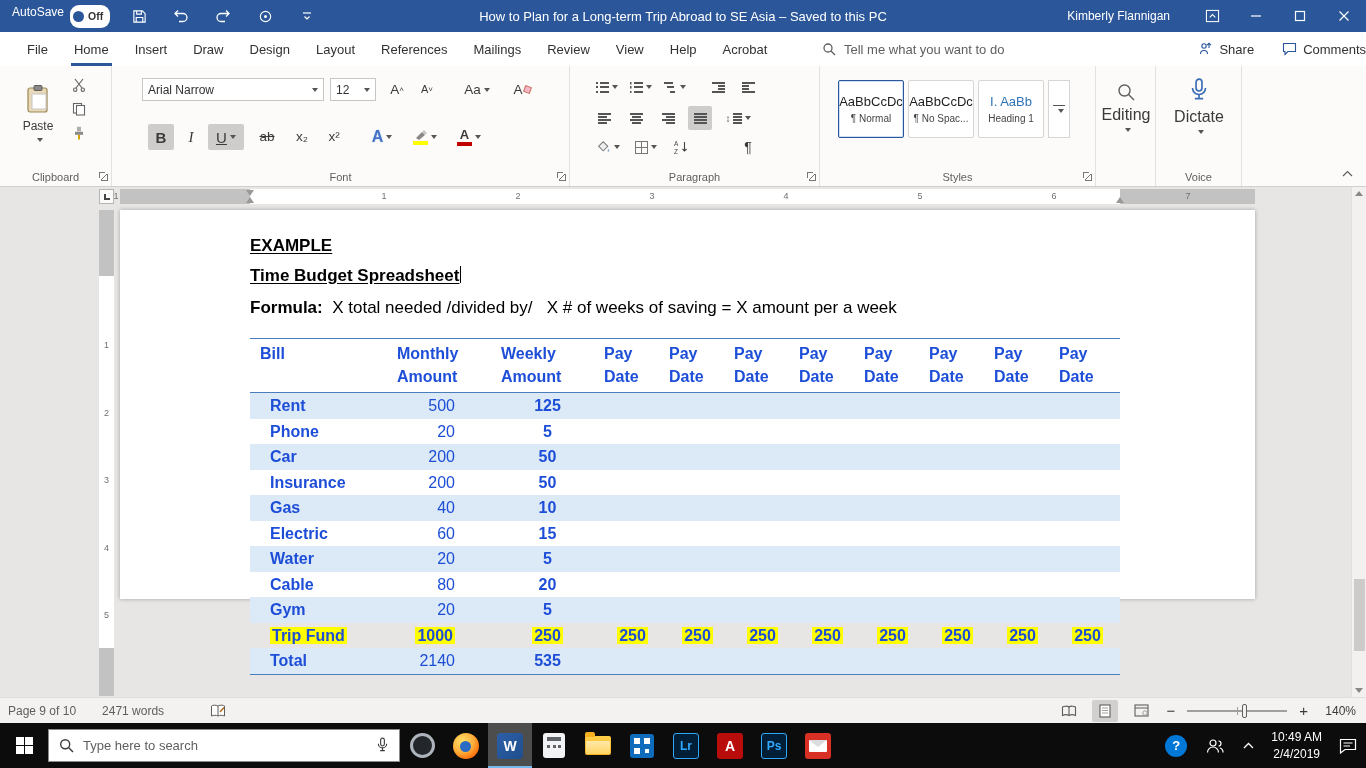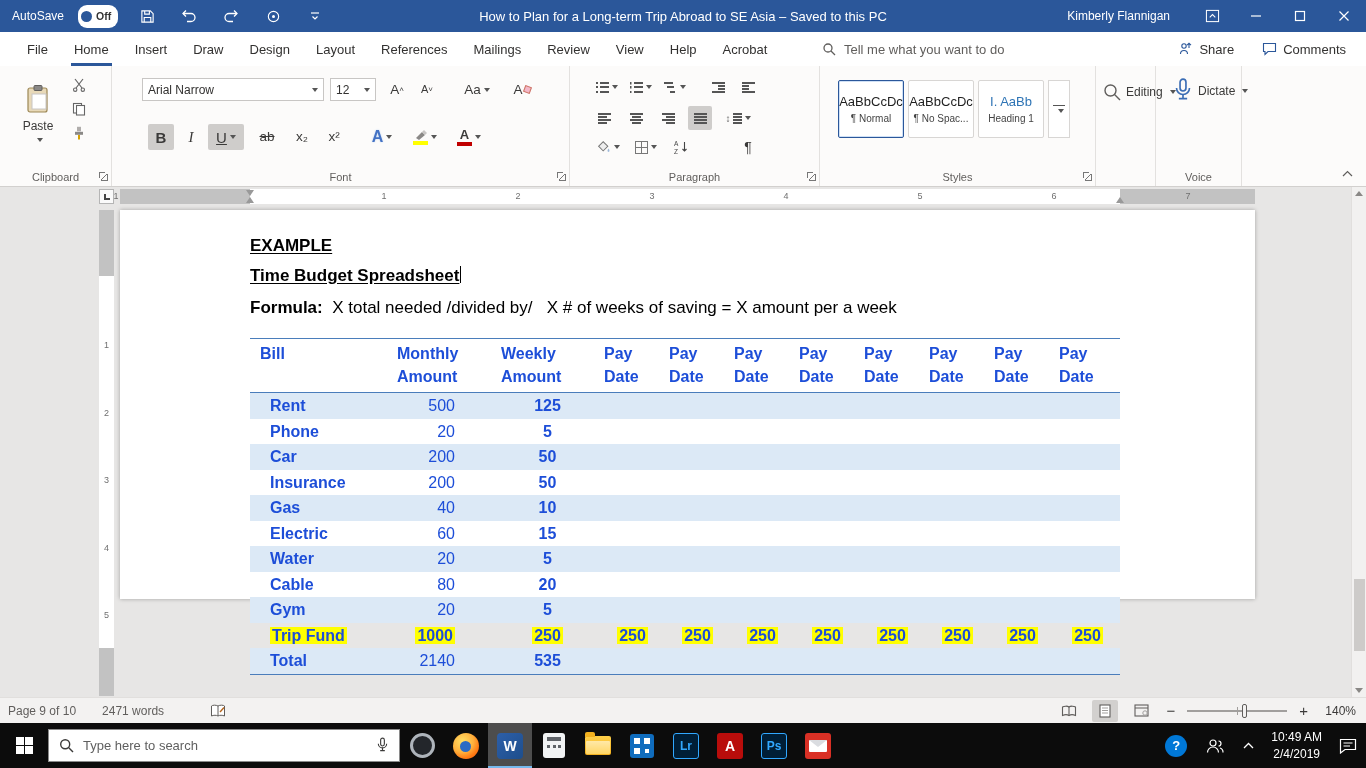--- a/index.html
+++ b/index.html
@@ -3,39 +3,39 @@
 <meta charset="utf-8">
 <style>
 *{box-sizing:border-box;margin:0;padding:0;}
 html,body{width:1366px;height:768px;}
 body{font-family:"Liberation Sans",sans-serif;position:relative;background:#e7e6e5;overflow:hidden;}
 svg{display:block;}
 
 
 .titlebar{position:absolute;top:0;left:0;right:0;height:32px;background:#2b579a;color:#fff;display:flex;align-items:center;font-size:12px;z-index:30;}
 .tb-left{display:flex;align-items:center;gap:16px;padding-left:12px;z-index:2;}
-.autosave{display:flex;align-items:center;gap:14px;}
+.autosave{display:flex;align-items:flex-start;gap:6px;}
 .toggle{display:flex;align-items:center;background:#fff;border-radius:9px;height:23px;padding:2px 7px 2px 3px;gap:4px;}
 .knob{width:11px;height:11px;border-radius:50%;background:#2b579a;}
 .toggle .off{font-size:10.5px;font-weight:bold;color:#333;}
 .qbtn{width:26px;height:26px;display:flex;align-items:center;justify-content:center;}
 .win-title{position:absolute;left:0;right:0;top:0;height:32px;display:flex;align-items:center;justify-content:center;font-size:13px;pointer-events:none;z-index:1;}
 .tb-right{margin-left:auto;display:flex;align-items:center;height:100%;z-index:2;}
 .username{margin-right:20px;}
 .wbtn{width:44px;height:100%;display:flex;align-items:center;justify-content:center;}
 
 
 .menubar{position:absolute;top:32px;left:0;right:0;height:34px;background:#fff;display:flex;align-items:center;font-size:13px;color:#323130;z-index:20;}
 #menu-tabs{display:flex;height:100%;padding-left:14px;}
 .mtab{padding:0 13px;display:flex;align-items:center;height:100%;position:relative;white-space:nowrap;}
 .mtab.active::after{content:"";position:absolute;left:10px;right:10px;bottom:0;height:3px;background:#2b579a;}
 .tellme{position:absolute;left:822px;top:5px;height:24px;display:flex;align-items:center;gap:8px;color:#605e5c;}
 .tellme input{border:none;outline:none;width:210px;font-size:13px;color:#444;background:transparent;font-family:inherit;}
 .tellme input::placeholder{color:#605e5c;}
-.mb-right{margin-left:auto;display:flex;align-items:center;gap:28px;padding-right:20px;justify-content:flex-end;}
+.mb-right{margin-left:auto;display:flex;align-items:center;gap:28px;justify-content:flex-end;}
 .mb-item{display:flex;align-items:center;gap:6px;}
 
 
 .ribbon{position:absolute;top:66px;left:0;right:0;height:121px;background:#fcfbfa;border-bottom:1px solid #d2d0ce;z-index:10;}
 .rgroup{position:absolute;top:0;bottom:0;border-right:1px solid #e3e1df;}
 .glabel{position:absolute;bottom:3px;left:0;right:0;text-align:center;font-size:11px;color:#605e5c;}
 .launch{position:absolute;right:3px;bottom:5px;width:9px;height:9px;}
 .launch::before{content:"";position:absolute;left:0;top:0;width:5px;height:5px;border-left:1px solid #777;border-top:1px solid #777;}
 .launch::after{content:"";position:absolute;right:0;bottom:0;width:6px;height:6px;border-right:1px solid #777;border-bottom:1px solid #777;background:linear-gradient(135deg,transparent 44%,#777 44%,#777 56%,transparent 56%);}
 .rb{position:absolute;display:flex;align-items:center;justify-content:center;color:#3b3a39;border-radius:2px;}
@@ -59,21 +59,21 @@
 .b-indent{background-image:linear-gradient(#555,#555),linear-gradient(#555,#555),linear-gradient(#555,#555),linear-gradient(#555,#555);background-size:13px 2px,7px 2px,7px 2px,13px 2px;background-position:0 0,0 3px,0 6px,0 9px;}
 .i-borders{width:13px;height:13px;border:1px solid #777;background:linear-gradient(#777,#777) center/100% 1px no-repeat,linear-gradient(#777,#777) center/1px 100% no-repeat;}
 .underbar{display:block;width:15px;height:4px;margin-top:1px;}
 .fx2{display:flex;flex-direction:column;align-items:center;justify-content:center;line-height:1;}
 .scard{position:absolute;top:14px;width:66px;height:58px;background:#fff;border:1px solid #d8d6d4;border-radius:2px;display:flex;flex-direction:column;align-items:center;justify-content:center;gap:4px;overflow:hidden;}
 .scard.ssel{border:1px solid #2b579a;box-shadow:inset 0 0 0 1px #cfe0f5;}
 .sprev{font-size:13px;color:#1f1f1f;white-space:nowrap;}
 .sprev.h1c{color:#2e74b5;}
 .sname{font-size:10px;color:#444;white-space:nowrap;}
 .smore{position:absolute;left:228px;top:14px;width:22px;height:58px;border:1px solid #d8d6d4;background:#fff;display:flex;flex-direction:column;align-items:center;justify-content:center;gap:3px;}
-.bigbtn{position:absolute;display:flex;flex-direction:row;align-items:center;gap:4px;color:#3b3a39;font-size:12px;}
+.bigbtn{position:absolute;display:flex;flex-direction:column;align-items:center;gap:4px;color:#3b3a39;font-size:16px;}
 .rib-collapse{position:absolute;right:10px;bottom:6px;width:18px;height:14px;display:flex;align-items:center;justify-content:center;}
 
 
 .tabstop{position:absolute;left:99px;top:189px;width:15px;height:15px;background:#fafafa;border:1px solid #b5b5b5;display:flex;align-items:center;justify-content:center;z-index:6;}
 .tabL{width:6px;height:6px;border-left:2px solid #444;border-bottom:2px solid #444;}
 .hruler{position:absolute;left:120px;top:189px;width:1135px;height:15px;background:#c2c2c2;z-index:5;}
 .hwhite{position:absolute;left:130px;top:0;width:870px;height:100%;background:#fff;}
 .rnum{position:absolute;top:1.5px;font-size:9px;color:#6f6f6f;width:10px;text-align:center;}
 .mk-fl{position:absolute;left:126px;top:1px;width:0;height:0;border-left:4px solid transparent;border-right:4px solid transparent;border-top:6px solid #999;}
 .mk-h{position:absolute;left:126px;bottom:1px;width:0;height:0;border-left:4px solid transparent;border-right:4px solid transparent;border-bottom:6px solid #999;}

